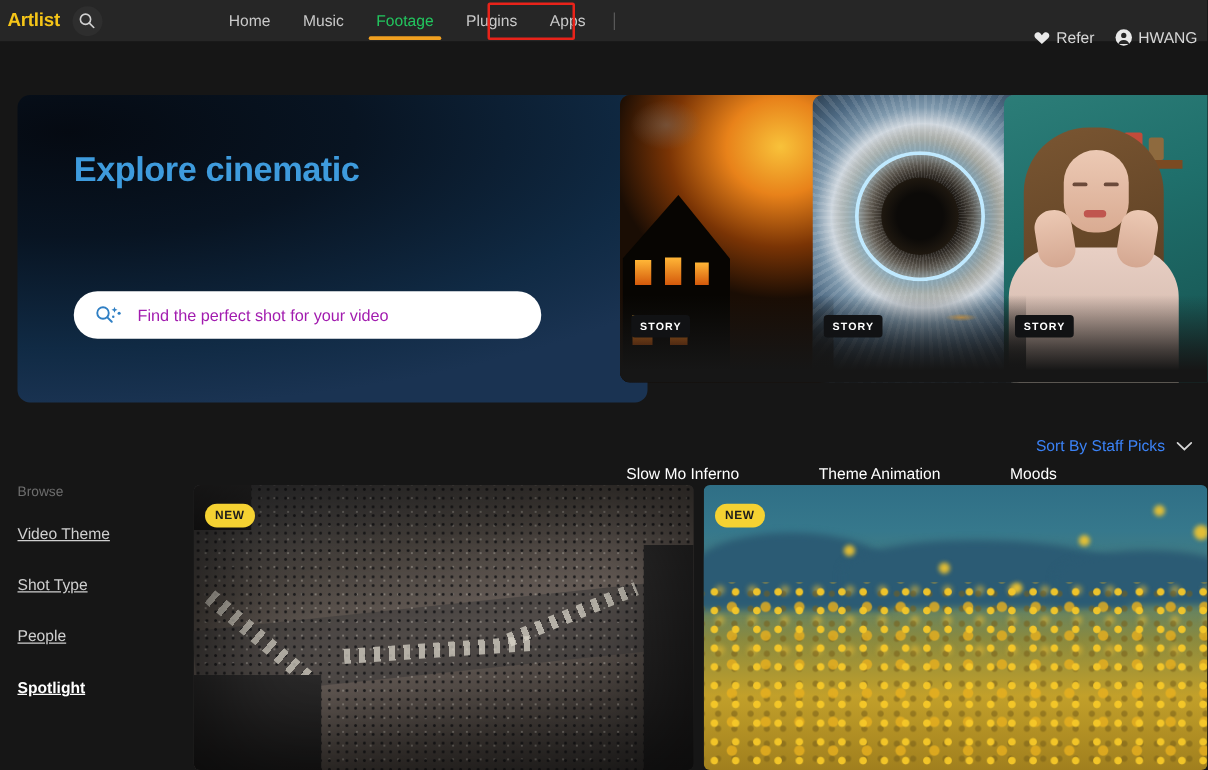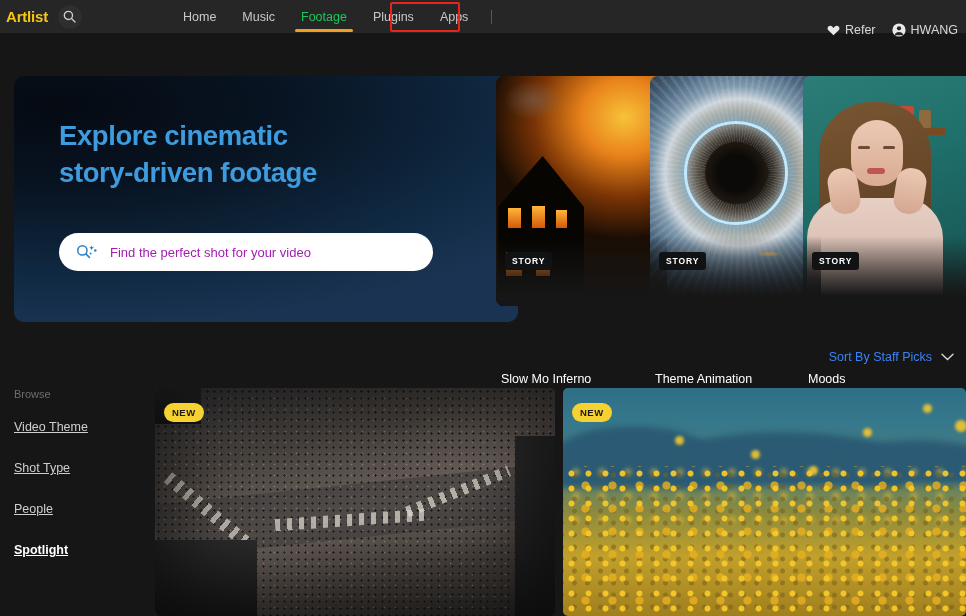--- a/index.html
+++ b/index.html
@@ -271,21 +271,20 @@
     </div>
 
     <div class="highlight-box"></div>
   </div>
 
   <div class="hero-row">
 
     <div class="hero">
       <div class="hero-title">
         <div>Explore cinematic</div>
-        <div>story-driven footage</div>
       </div>
       <div class="hero-search">
         <svg width="22" height="18" viewBox="0 0 22 18">
           <circle cx="6.4" cy="7.4" r="4.6" fill="none" stroke="#2f7fc4" stroke-width="1.5"></circle>
           <line x1="9.9" y1="10.9" x2="13.4" y2="14.4" stroke="#2f7fc4" stroke-width="1.6" stroke-linecap="round"></line>
           <path d="M15.6 2.4l.7 1.7 1.7.7-1.7.7-.7 1.7-.7-1.7-1.7-.7 1.7-.7z" fill="#2f7fc4"></path>
           <circle cx="19.3" cy="7.6" r="1.25" fill="#2f7fc4"></circle>
           <circle cx="14.6" cy="10.4" r="1.0" fill="#2f7fc4"></circle>
         </svg>
         <span class="ph">Find the perfect shot for your video</span>

